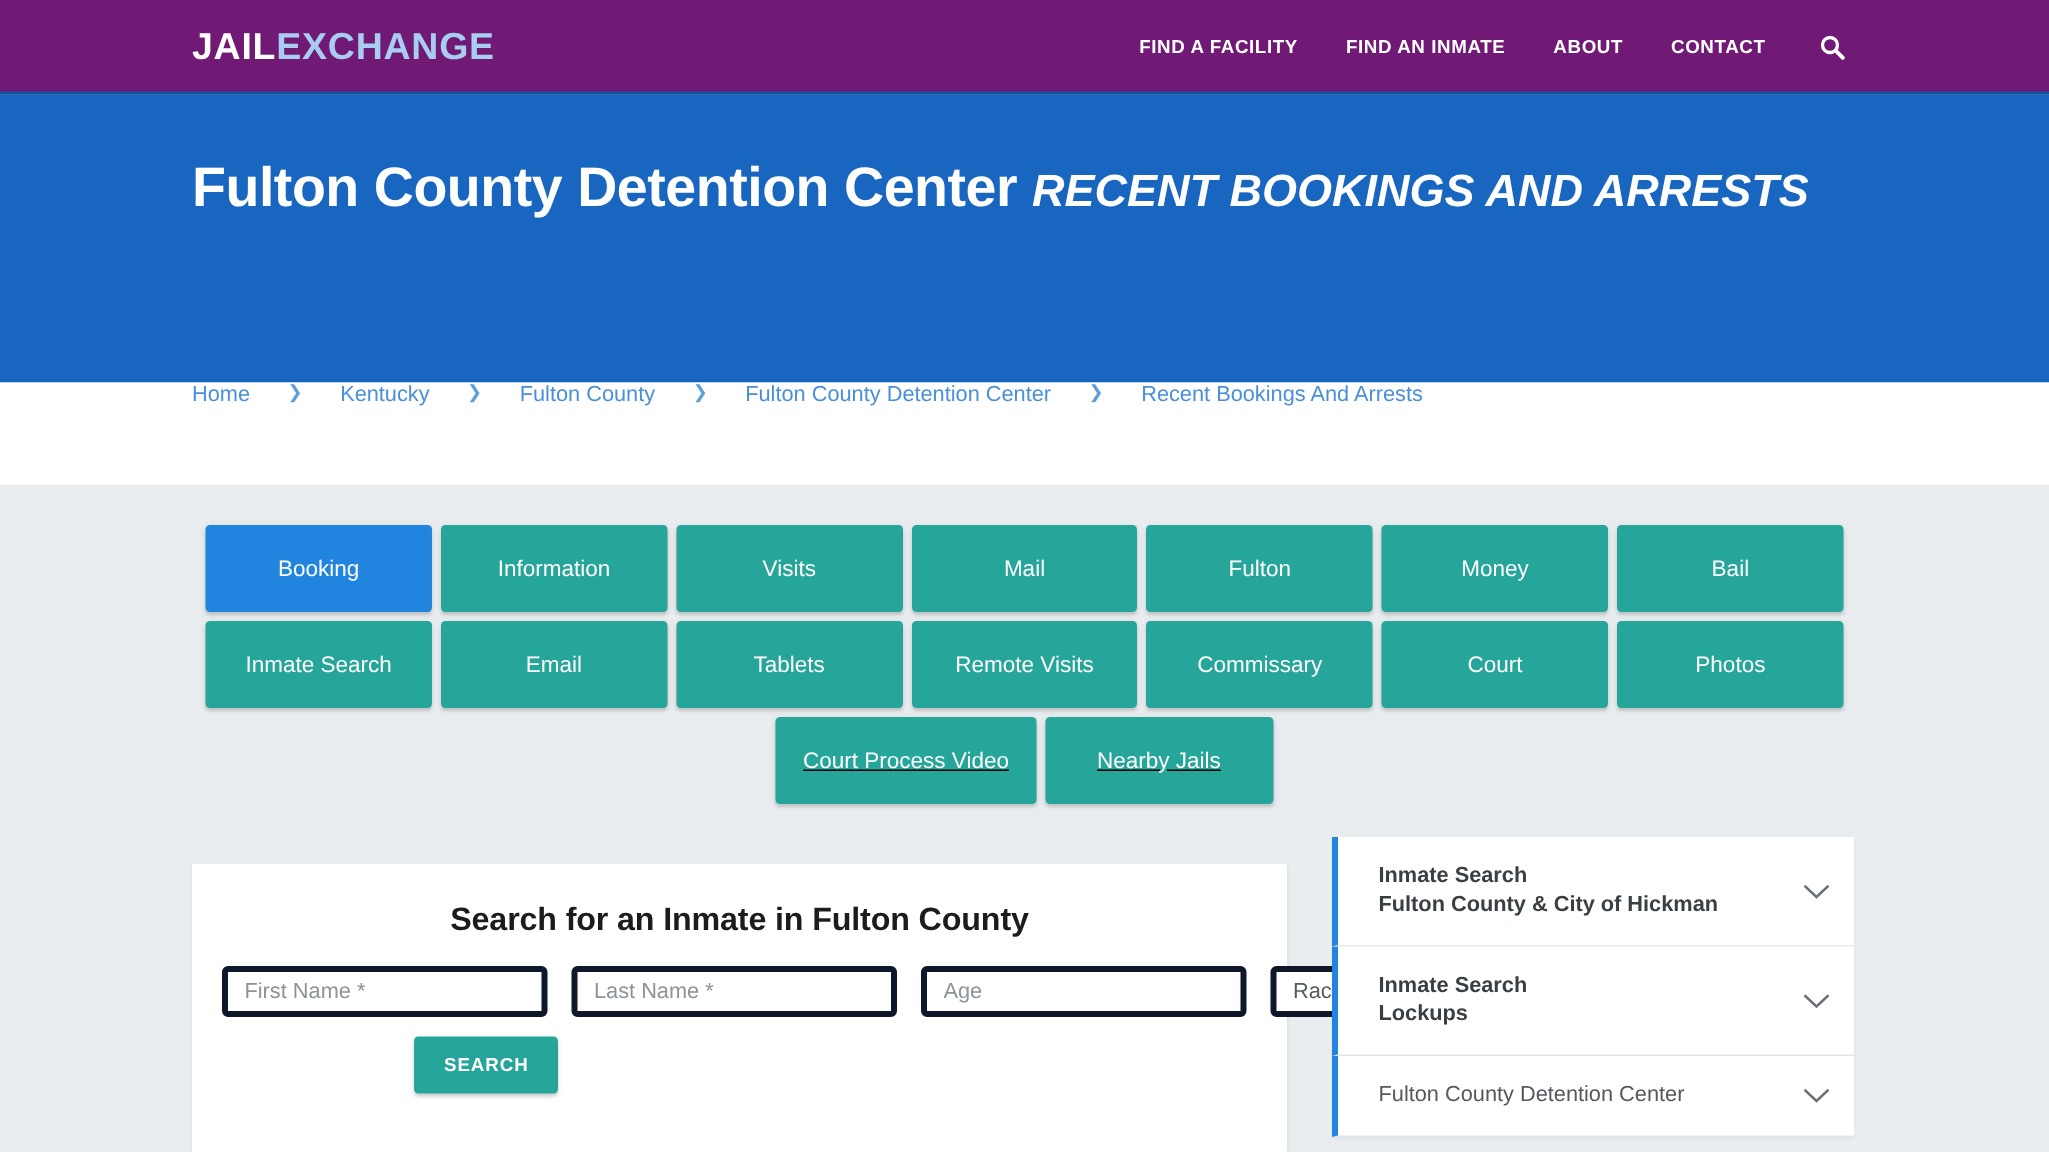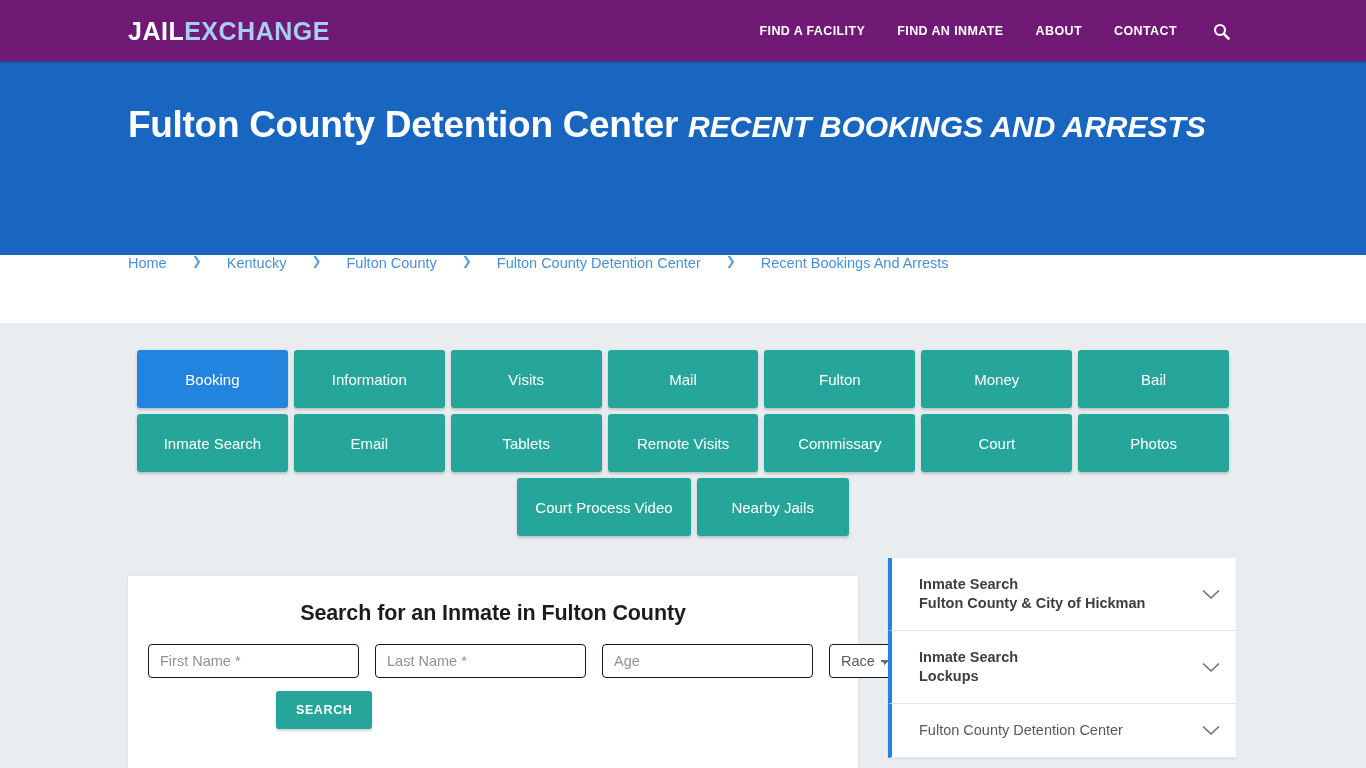--- a/index.html
+++ b/index.html
@@ -85,21 +85,21 @@
   }
 
   
   .tabs {
     position: absolute; left: 137px; top: 350px;
     width: 1092px;
   }
   .tabrow {
     display: flex; gap: 6px; margin-bottom: 6px;
   }
-  .tabrow.center { justify-content: center; }
+  .tabrow.center { justify-content: center; text-decoration: underline; }
   .tab {
     background: #26a69a;
     color: #ffffff;
     border: none; border-radius: 3px;
     height: 58px;
     font-family: "Liberation Sans", sans-serif;
     font-size: 15px;
     display: flex; align-items: center; justify-content: center;
     cursor: pointer;
     box-shadow: 0 2px 2px rgba(0,0,0,0.13), 0 1px 5px rgba(0,0,0,0.08);
@@ -123,21 +123,21 @@
     font-size: 21.5px; font-weight: bold; color: #1c1c1c;
     letter-spacing: -0.1px;
   }
   .fields {
     display: flex; gap: 16px;
     padding: 17px 20px 0 20px;
   }
   .fields input, .fields select {
     flex: 1 1 0;
     height: 34px;
-    border: 1px solid #0f172a;
+    border: 4px solid #0f172a;
     border-radius: 4px;
     padding: 0 11px;
     font-size: 14.5px;
     color: #555b60;
     font-family: "Liberation Sans", sans-serif;
     background: #ffffff;
     outline: none;
   }
   .fields input::placeholder { color: #8d9399; }
   .fields select {

